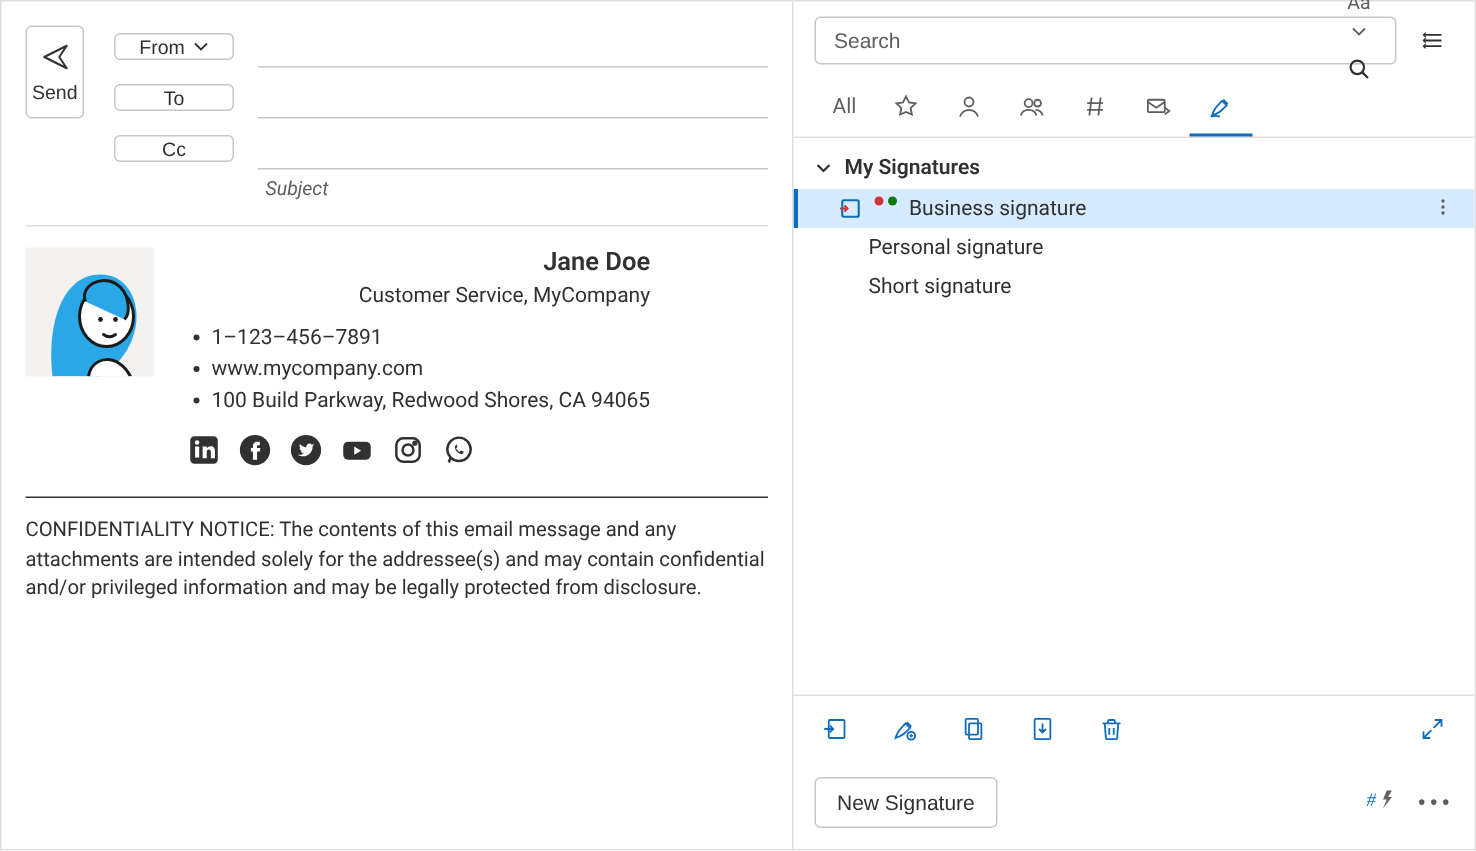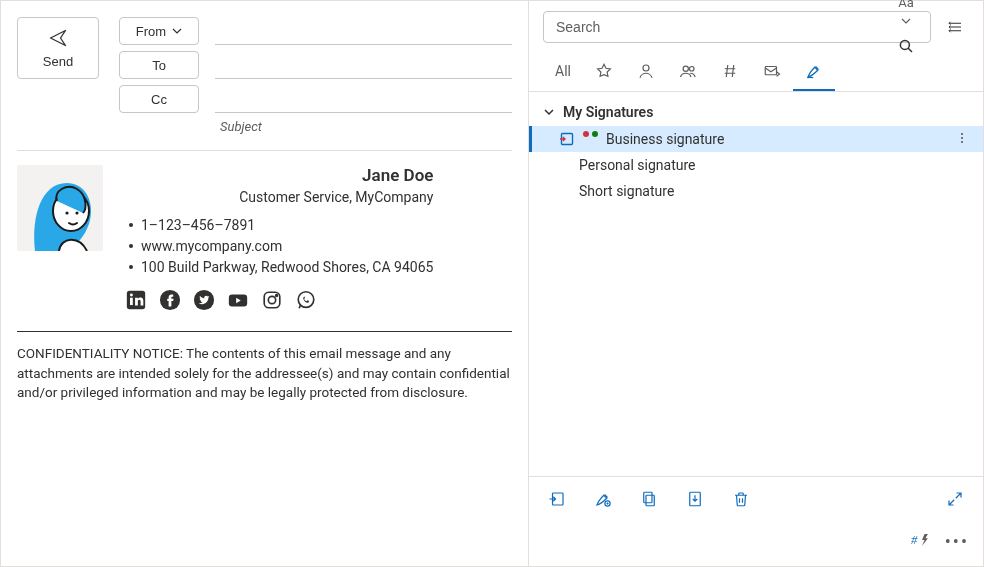--- a/index.html
+++ b/index.html
@@ -28,21 +28,21 @@
     padding: 16px 16px 12px 16px;
     overflow: hidden;
     position: relative;
   }
   .compose-header {
     display: flex;
     gap: 20px;
     align-items: flex-start;
   }
   .send-btn {
-    width: 82px;
+    width: 39px;
     height: 62px;
     border: 1px solid #c8c6c4;
     border-radius: 4px;
     background: #fff;
     display: flex;
     flex-direction: column;
     align-items: center;
     justify-content: center;
     gap: 6px;
     font-size: 13px;
@@ -52,21 +52,21 @@
   .send-btn svg { width: 20px; height: 20px; }
   .field-rows { flex: 1; }
   .field-row {
     display: flex;
     align-items: center;
     gap: 16px;
     margin-bottom: 6px;
   }
   .chip-btn {
     width: 80px;
-    height: 28px;
+    height: 18px;
     border: 1px solid #c8c6c4;
     border-radius: 4px;
     background: #fff;
     display: inline-flex;
     align-items: center;
     justify-content: center;
     gap: 6px;
     font-size: 13px;
     color: #323130;
     cursor: pointer;
@@ -543,20 +543,21 @@
           </svg>
         </span>
       <span class="icon-btn expand-btn">
           <svg viewBox="0 0 24 24" fill="none" stroke="currentColor" stroke-width="1.6">
             <path d="M14 4h6v6M20 4l-7 7M10 20H4v-6M4 20l7-7"></path>
           </svg>
         </span>
     </div>
 
     <div class="footer-row">
+      <button class="new-sig-btn">New Signature</button>
       <div class="footer-right">
         <span class="hashbolt">
           <svg width="22" height="16" viewBox="0 0 26 18">
             <text x="0" y="14" font-size="15" font-family="Segoe UI" font-style="italic" fill="#0f6cbd">#</text>
             <path d="M16 2l-3 7h3l-3 7 7-9h-3l3-5z" fill="#605e5c"></path>
           </svg>
         </span>
         <span class="more">•••</span>
       </div>
     </div>

